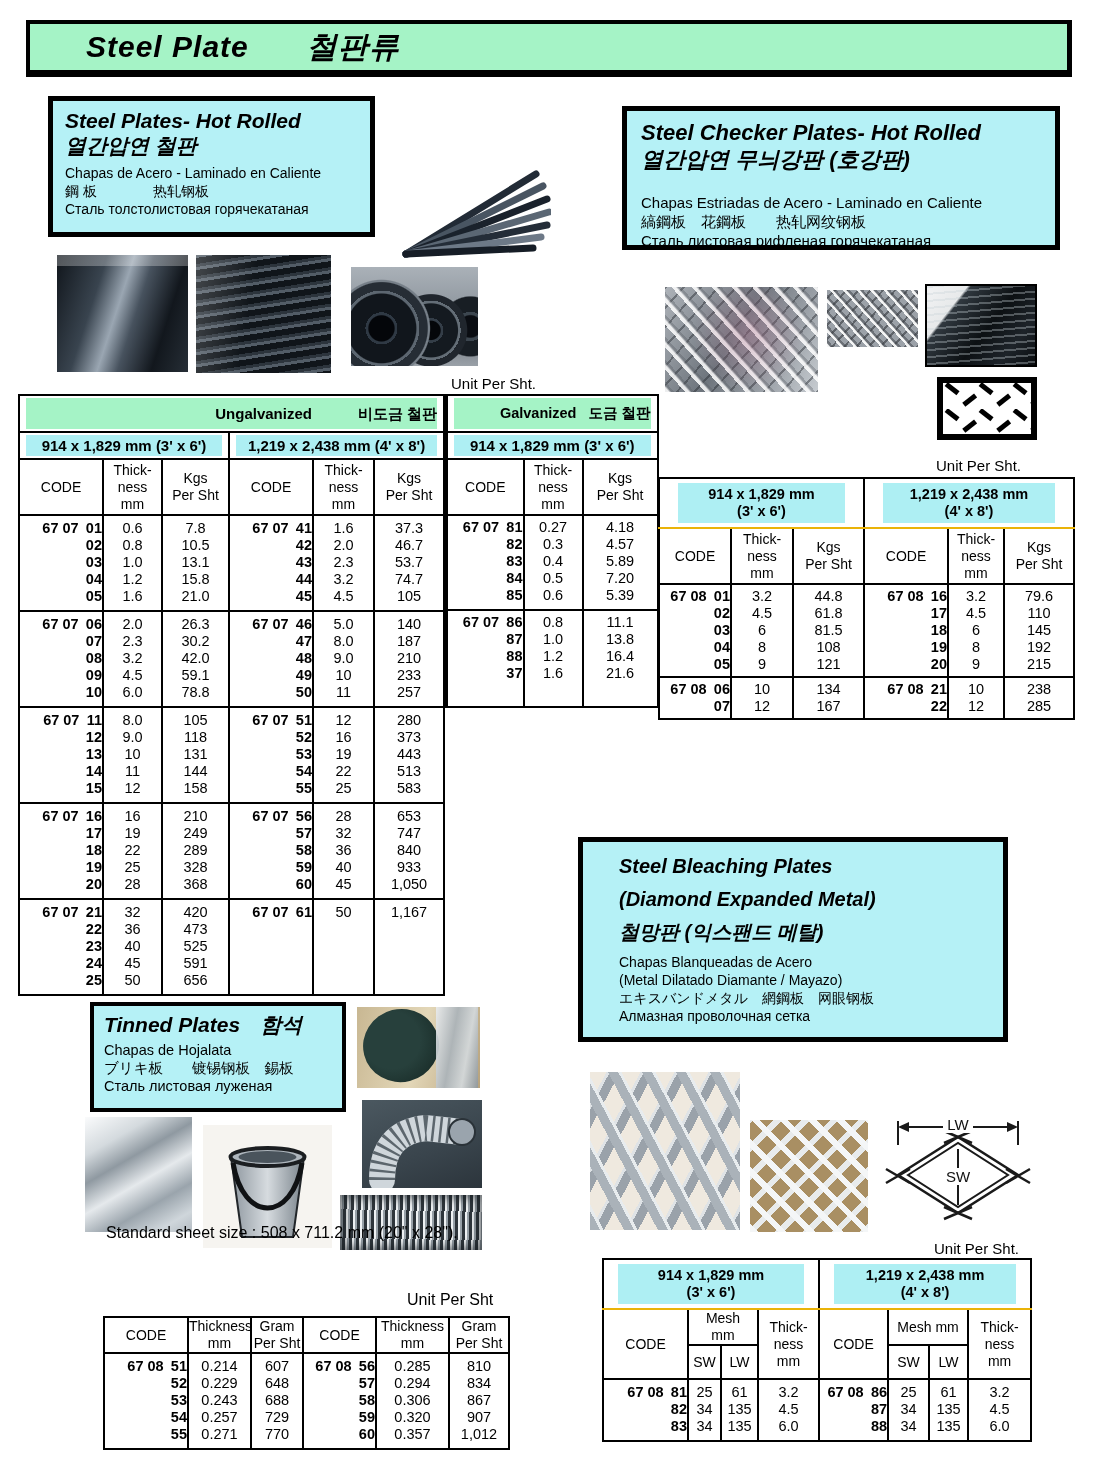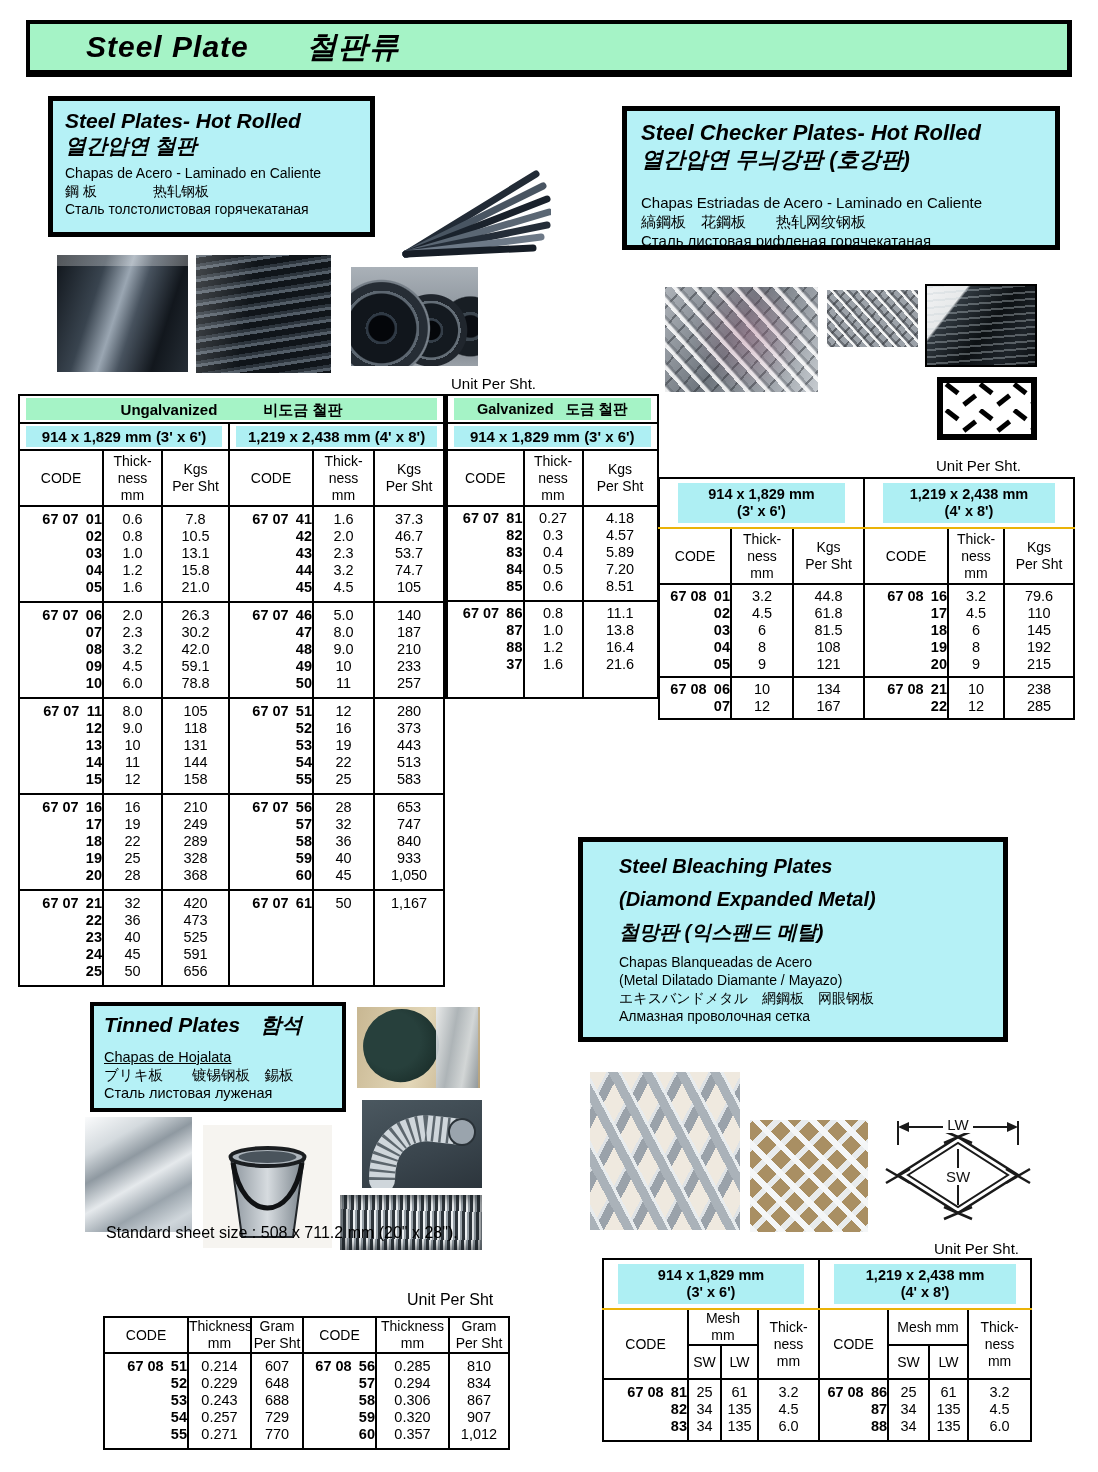--- a/index.html
+++ b/index.html
@@ -50,21 +50,21 @@
   .gb td{padding-bottom:5px;}
   #t-checker .gt td,#t-galv .gt td{padding-top:3px;}
   #t-checker .gb td{padding-bottom:3px;}
   .sp td{height:20px;}
   #t-galv{border-left-width:5px;}
   .open{border-left:0;border-right:0;}
   .open tr td:first-child{border-left:0;}
   .open td.keep{border-left:2px solid #000 !important;}
 
   .chip{display:flex;align-items:center;justify-content:center;font-weight:bold;}
-  .grn{background:var(--mint,#a5f3c6);height:22px;margin:2px 6px;gap:46px;font-size:15px;}
+  .grn{background:var(--mint,#a5f3c6);height:31px;margin:2px 6px;gap:46px;font-size:15px;justify-content:flex-end;}
   #t-galv .grn{gap:12px;font-size:14.5px;}
   .cyn{background:var(--cyanchip,#aeeff3);height:21px;margin:2px 6px;font-size:15px;}
   .cyn2{display:block;background:var(--cyanchip,#aeeff3);margin:4px 18px;padding:3px 0;
         text-align:center;font-weight:bold;font-size:14.5px;line-height:17px;}
   #t-mesh .cyn2{margin:4px 14px;}
 
   .lbl{position:absolute;font-size:15px;}
 
   
   .ph{position:absolute;}
@@ -455,21 +455,21 @@
           <td class="num">5.89</td>
         </tr>
         <tr class="">
           <td class="code">84</td>
           <td class="num">0.5</td>
           <td class="num">7.20</td>
         </tr>
         <tr class="gb">
           <td class="code">85</td>
           <td class="num">0.6</td>
-          <td class="num">8.51</td>
+          <td class="num">5.39</td>
         </tr>
         <tr class="gt">
           <td class="code">67 07 86</td>
           <td class="num">0.8</td>
           <td class="num">11.1</td>
         </tr>
         <tr class="">
           <td class="code">87</td>
           <td class="num">1.0</td>
           <td class="num">13.8</td>
@@ -586,21 +586,21 @@
     <div class="sm">(Metal Dilatado Diamante / Mayazo)</div>
     <div class="sm">エキスバンドメタル　網鋼板　网眼钢板</div>
     <div class="sm">Алмазная проволочная сетка</div>
   </div>
 
   <div class="abs info-box tin-box">
     <div class="trow">
       <span class="ib-t">Tinned Plates</span>
       <span class="ib-t">함석</span>
     </div>
-    <div class="sm" style="margin-top:10px;text-decoration:underline;">Chapas de Hojalata</div>
+    <div class="sm" style="margin-top:3px;">Chapas de Hojalata</div>
     <div class="sm">ブリキ板　　镀锡钢板　錫板</div>
     <div class="sm">Сталь листовая луженая</div>
   </div>
 
   <div class="ph disc"></div>
   <div class="ph tinsheet"></div>
   <div class="ph bucket">
     <svg viewBox="0 0 129 123" width="129" height="123">
       <defs>
         <linearGradient id="bgrad" x1="0" y1="0" x2="1" y2="0">

